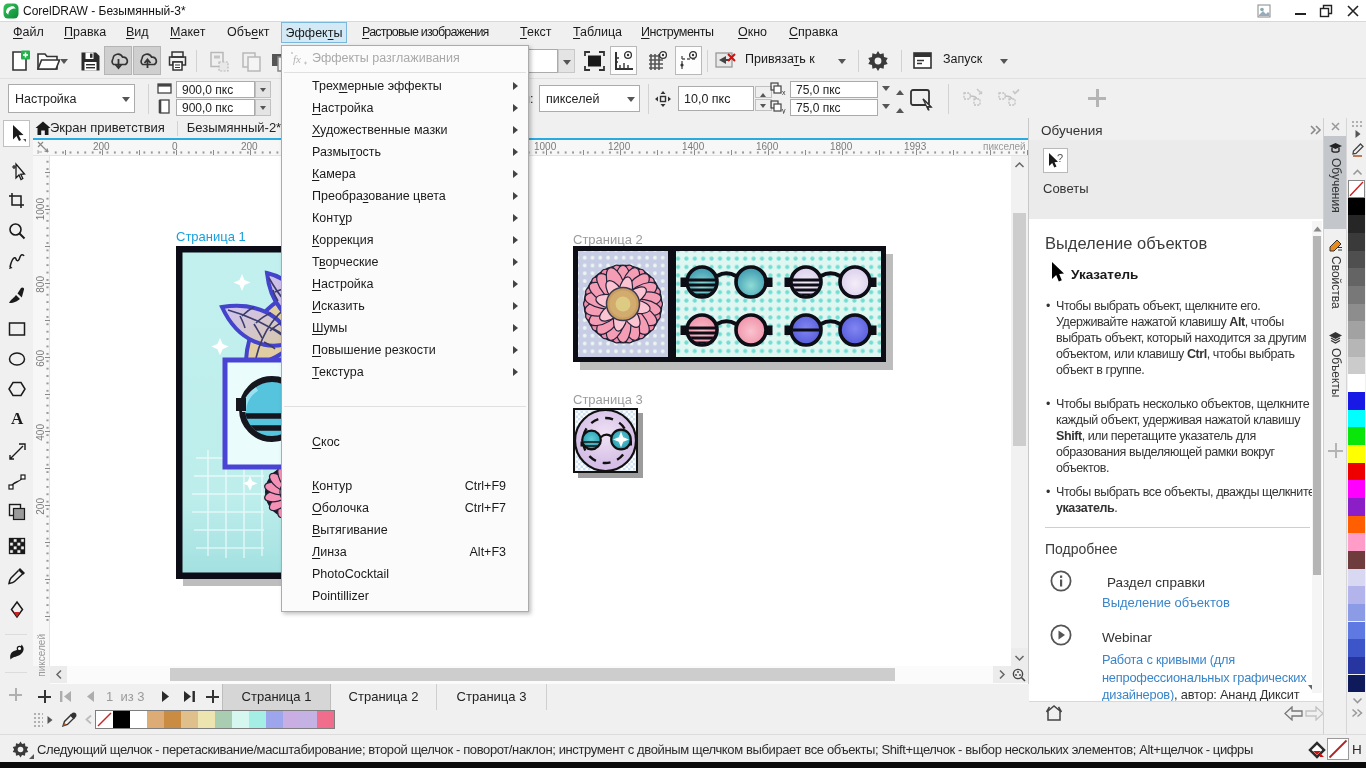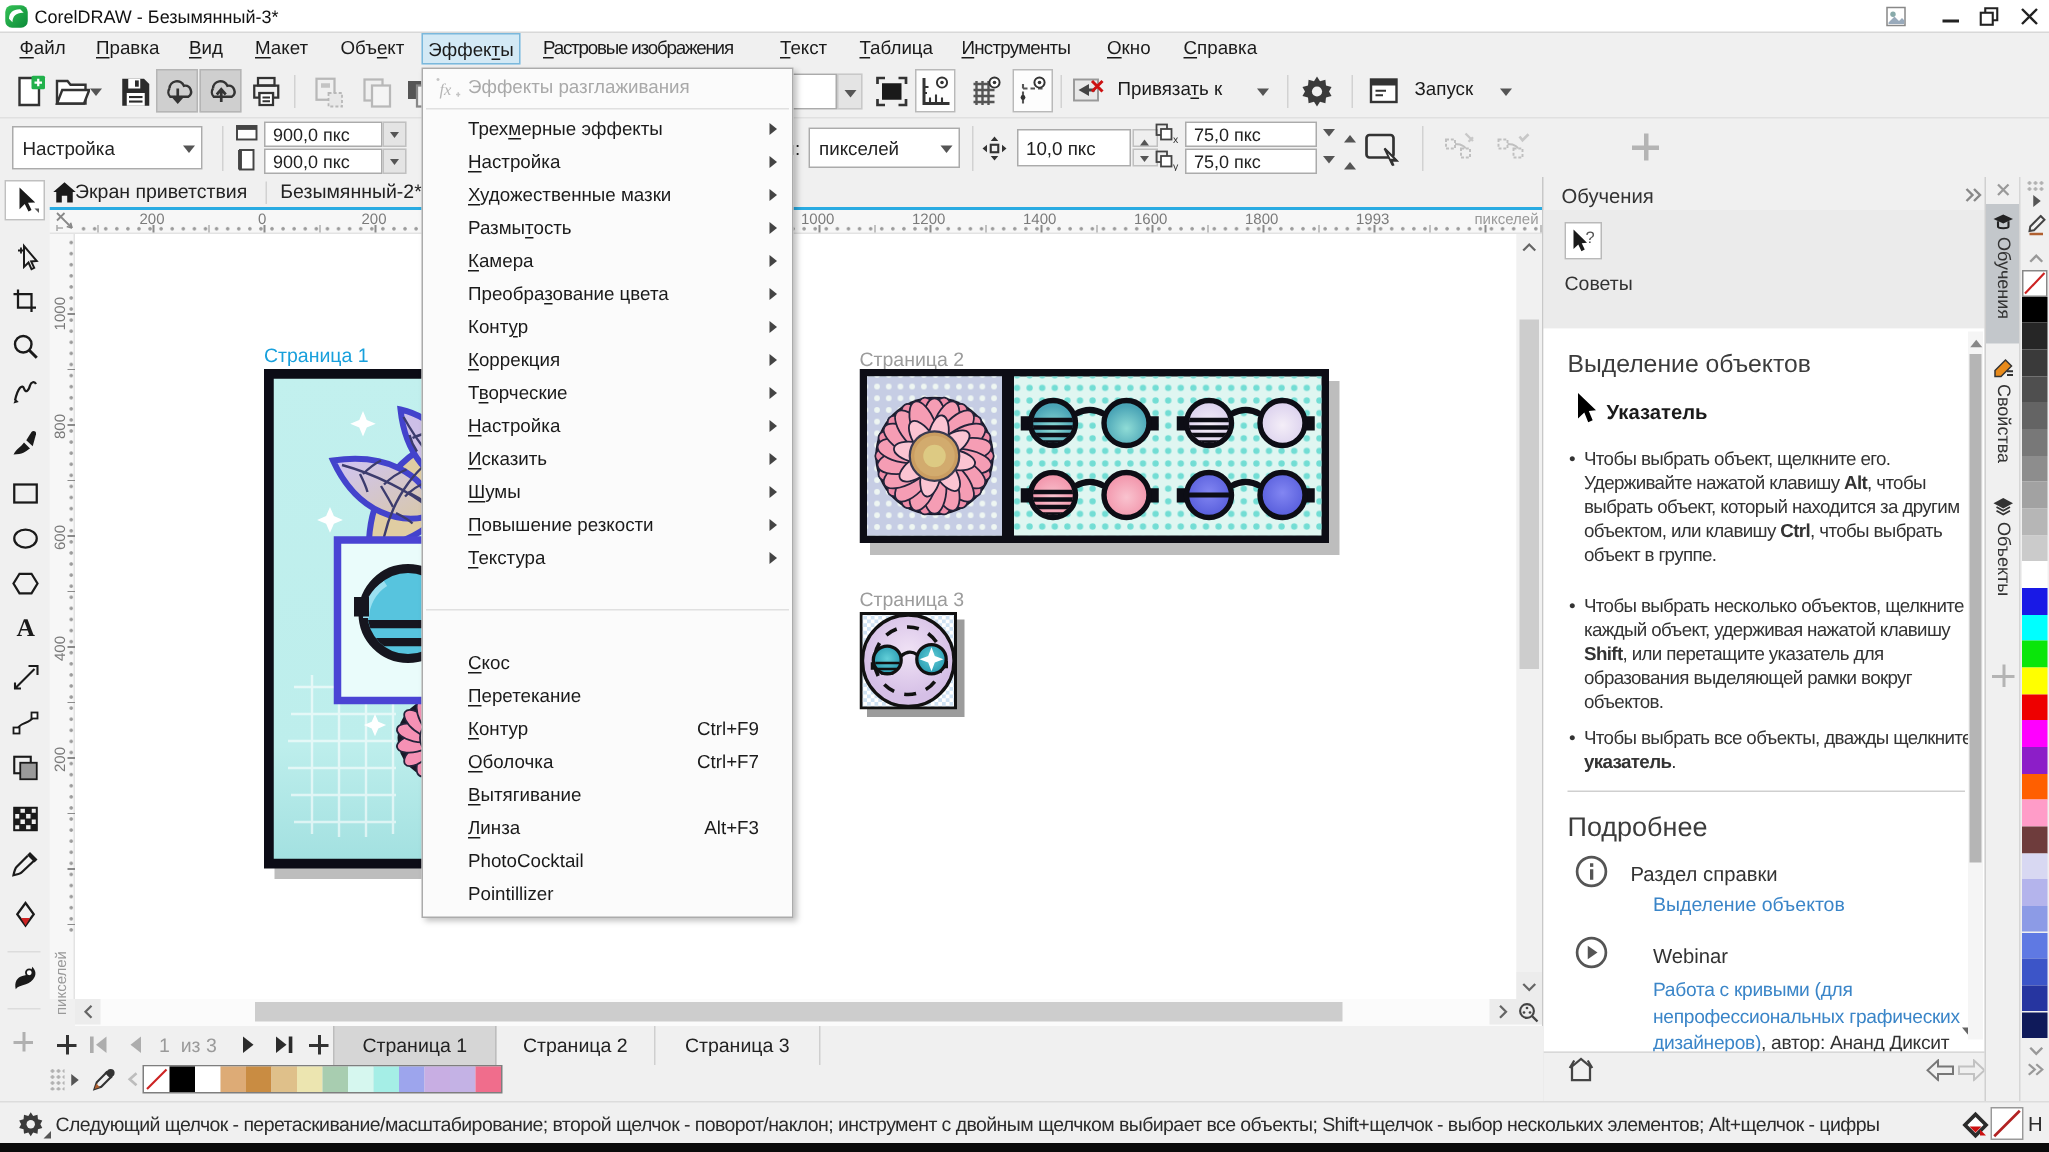--- a/index.html
+++ b/index.html
@@ -705,27 +705,27 @@
     <svg style="position:absolute;left:22px;top:144px" width="15" height="22" viewBox="0 0 15 22">
         <path d="M1 0 L1 17 L5.2 13 L7.8 19.5 L10.8 18.2 L8.2 12 L13 11.5 Z" fill="#000"></path>
       </svg>
     <div class="abs" style="left:42px;top:149px;font-size:13.5px;font-weight:bold;color:#1a1a1a">Указатель</div>
     <div class="abs" style="left:16px;top:180px;width:262px;font-size:12.5px;letter-spacing:-0.42px;line-height:16px;color:#333;white-space:nowrap">
       <div style="position:relative;padding-left:11px;margin-bottom:18px"><span style="position:absolute;left:1px">•</span>Чтобы выбрать объект, щелкните его.<br>Удерживайте нажатой клавишу <b>Alt</b>, чтобы<br>выбрать объект, который находится за другим<br>объектом, или клавишу <b>Ctrl</b>, чтобы выбрать<br>объект в группе.</div>
       <div style="position:relative;padding-left:11px;margin-bottom:8px"><span style="position:absolute;left:1px">•</span>Чтобы выбрать несколько объектов, щелкните<br>каждый объект, удерживая нажатой клавишу<br><b>Shift</b>, или перетащите указатель для<br>образования выделяющей рамки вокруг<br>объектов.</div>
       <div style="position:relative;padding-left:11px"><span style="position:absolute;left:1px">•</span>Чтобы выбрать все объекты, дважды щелкните<br><b>указатель</b>.</div>
     </div>
     <div class="abs" style="left:16px;top:409px;width:265px;height:1px;background:#cfcfcf"></div>
-    <div class="abs" style="left:16px;top:423px;font-size:18px;color:#3c3c3c">Подробнее</div>
+    <div class="abs" style="left:16px;top:423px;font-size:14px;color:#3c3c3c">Подробнее</div>
     <svg style="position:absolute;left:21px;top:452px" width="22" height="22" viewBox="0 0 22 22">
         <circle cx="11" cy="11" r="9.6" fill="none" stroke="#555" stroke-width="1.8"></circle>
         <rect x="10" y="9.5" width="2.2" height="7" fill="#555"></rect>
         <rect x="10" y="5.5" width="2.2" height="2.4" fill="#555"></rect>
       </svg>
-    <div class="abs" style="left:58px;top:457px;font-size:13.5px;color:#333">Раздел справки</div>
+    <div class="abs" style="left:78px;top:457px;font-size:13.5px;color:#333">Раздел справки</div>
     <div class="abs" style="left:73px;top:477px;font-size:13px;color:#3a85c8">Выделение объектов</div>
     <svg style="position:absolute;left:21px;top:506px" width="22" height="22" viewBox="0 0 22 22">
         <circle cx="11" cy="11" r="9.6" fill="none" stroke="#555" stroke-width="1.8"></circle>
         <path d="M8.5 6.5 L15 11 L8.5 15.5 Z" fill="#555"></path>
       </svg>
     <div class="abs" style="left:73px;top:512px;font-size:13.5px;color:#333">Webinar</div>
     <div class="abs" style="left:73px;top:533px;font-size:12.8px;letter-spacing:-0.2px;line-height:17.5px;color:#3a85c8;white-space:nowrap">Работа с кривыми (для<br>непрофессиональных графических<br>дизайнеров)<span style="color:#333">, автор: Ананд Диксит</span></div>
     <svg style="position:absolute;left:278px;top:565px" width="12" height="10" viewBox="0 0 12 10">
         <path d="M1 2 L6 8 L11 2 Z" fill="#666"></path>
       </svg>
@@ -970,23 +970,20 @@
         <span class="sub"></span>
       </div>
     <div class="mi" style="top:315px">
         <span class="lab"><u>Т</u>екстура</span>
         <span class="sub"></span>
       </div>
     <div class="msep" style="top:360px"></div>
     <div class="mi" style="top:385px">
         <span class="lab"><u>С</u>кос</span>
       </div>
-    <div class="mi" style="top:407px">
-        <span class="lab"><u>П</u>еретекание</span>
-      </div>
     <div class="mi" style="top:429px">
         <span class="lab"><u>К</u>онтур</span>
         <span class="sc">Ctrl+F9</span>
       </div>
     <div class="mi" style="top:451px">
         <span class="lab"><u>О</u>болочка</span>
         <span class="sc">Ctrl+F7</span>
       </div>
     <div class="mi" style="top:473px">
         <span class="lab"><u>В</u>ытягивание</span>

